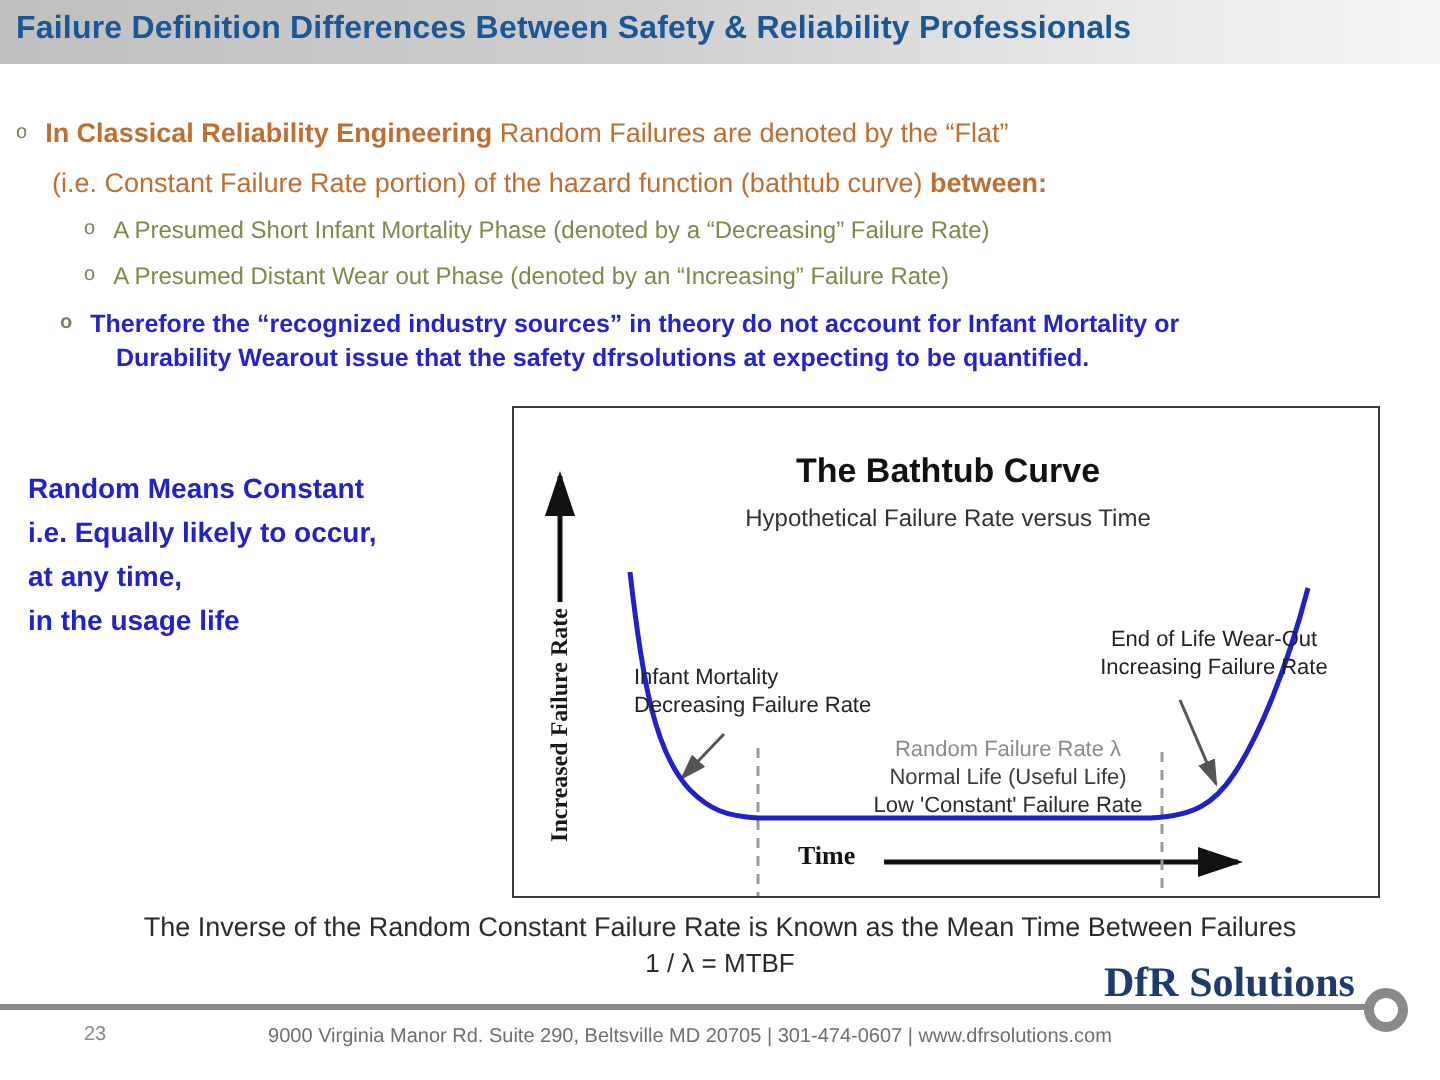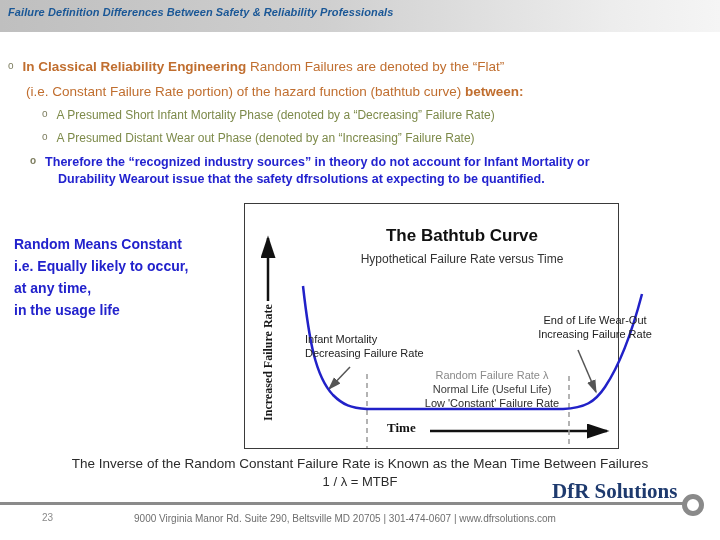--- a/index.html
+++ b/index.html
@@ -9,44 +9,43 @@
     position:relative; width:720px; height:540px; background:#ffffff;
     overflow:hidden;
   }
   
   .header {
     position:absolute; left:0; top:0; width:720px; height:32px;
     background:linear-gradient(to right,#bfbfbf 0%,#cfcfcf 45%,#ededed 85%,#f5f5f5 100%);
   }
   .header-title {
     position:absolute; left:8px; top:6px;
-    font-size:11px; font-weight:bold; color:#1A5796; white-space:nowrap;
+    font-size:16px; font-weight:bold; color:#1A5796; white-space:nowrap;
     letter-spacing:0.1px;
-    font-style:italic;
   }
   
   .line { position:absolute; white-space:nowrap; }
   .marker { display:inline-block; font-size:10px; color:#7d7d5f; vertical-align:2px; margin-right:9px; }
   .b1-l1 { left:8px; top:59px; font-size:13.5px; color:#C06E2F; }
   .b1-l1 .bold { font-weight:bold; }
   .b1-l2 { left:26px; top:84px; font-size:13.5px; color:#C06E2F; }
   .b1-l2 .bold { font-weight:bold; }
   .sub1 { left:42px; top:108px; font-size:12px; color:#7D8A4A; }
   .sub2 { left:42px; top:131px; font-size:12px; color:#7D8A4A; }
   .sub3-l1 { left:30px; top:155px; font-size:12.5px; font-weight:bold; color:#2323CF; }
   .sub3-l2 { left:58px; top:172px; font-size:12.5px; font-weight:bold; color:#2323CF; }
   
   .note {
     position:absolute; left:14px; top:233px; width:250px;
     font-size:14px; font-weight:bold; color:#2222CC; line-height:22px;
     white-space:nowrap;
   }
   
   .chart {
-    position:absolute; left:244px; top:203px; width:375px; height:246px;
+    position:absolute; left:256px; top:203px; width:434px; height:246px;
     border:1px solid #3a3a3a; background:#ffffff;padding-left:40px;
   }
   .chart-svg { position:absolute; left:0; top:0; width:434px; height:246px; }
   .chart-title {
     position:absolute; left:0; top:22px; width:434px; text-align:center;
     font-size:17px; font-weight:bold; color:#111111; white-space:nowrap;
   }
   .chart-subtitle {
     position:absolute; left:0; top:48px; width:434px; text-align:center;
     font-size:12px; color:#333333; white-space:nowrap;

